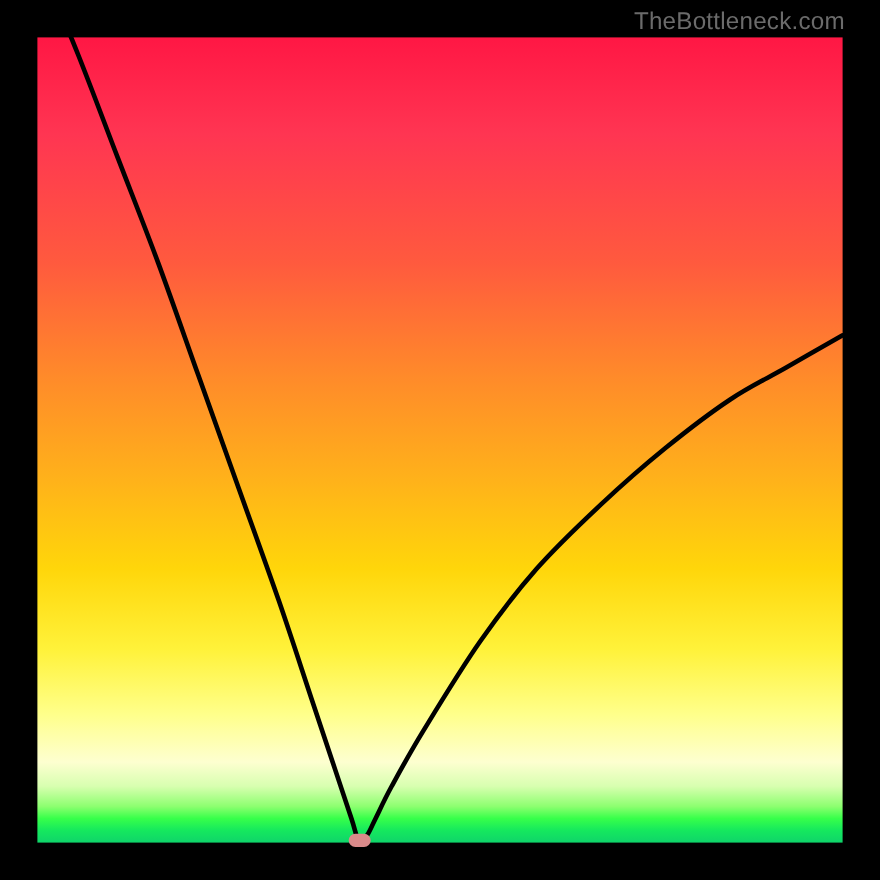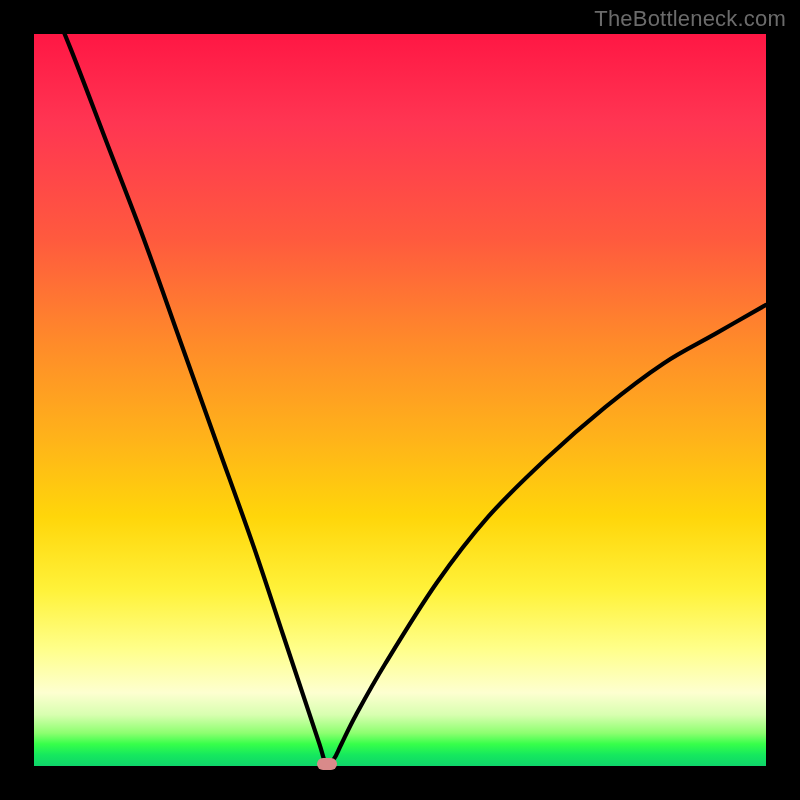--- a/index.html
+++ b/index.html
@@ -40,21 +40,21 @@
       #d8ffb0 93%,
       #8dff70 95.5%,
       #37ff4a 97%,
       #15e85e 98.5%,
       #0fd46a 100%
     );
   }
   .watermark {
     position: absolute;
     top: 6px;
-    right: 14px;
+    right: 32px;
     color: #6b6b6b;
     font-size: 22px;
     letter-spacing: 0.2px;
     user-select: none;
   }
   svg.curve {
     position: absolute;
     left: 0;
     top: 0;
     width: 732px;

